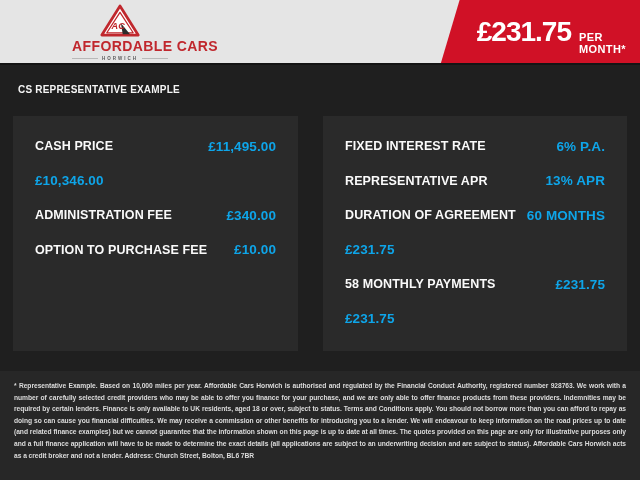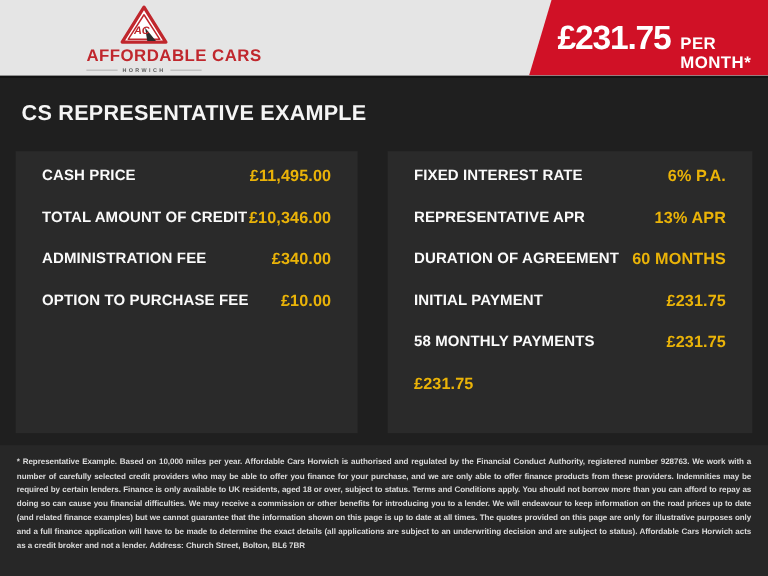--- a/index.html
+++ b/index.html
@@ -38,48 +38,48 @@
     clip-path:polygon(18% 0, 100% 0, 100% 100%, 9.5% 100%);
     display:flex; align-items:baseline; justify-content:flex-end;
     padding:0 8px 0 0; box-sizing:border-box;
   }
   .price-wrap { display:flex; align-items:baseline; margin:auto 6px auto 66px; }
   .price-amount {
     color:#ffffff; font-weight:bold; font-size:28px; letter-spacing:-1px;
     line-height:63px;
   }
   .price-suffix {
-    color:#ffffff; font-weight:bold; font-size:14px; letter-spacing:0.4px;
+    color:#ffffff; font-weight:bold; font-size:11px; letter-spacing:0.4px;
     margin-left:8px;
   }
 
   
   .page-title {
-    color:#f5f5f5; font-weight:bold; font-size:18px; letter-spacing:0.2px;
+    color:#f5f5f5; font-weight:bold; font-size:10px; letter-spacing:0.2px;
     margin:19px 0 0 18px;
   }
 
   
   .panels { display:flex; gap:25px; margin:21px 13px 0 13px; }
   .panel {
     background:#2a2a2a; box-sizing:border-box;
     padding:13px 22px 15px 22px;
   }
   .panel.left  { width:285px; }
   .panel.right { width:304px; }
   .row {
-    display:flex; justify-content:space-between; align-items:flex-start;
+    display:flex; justify-content:space-between; align-items:center;
     height:34.5px;
   }
   .lbl {
     color:#fafafa; font-weight:bold; font-size:12.5px; letter-spacing:0.1px;
     white-space:nowrap;
   }
   .val {
-    color:#eab308; font-weight:bold; font-size:13.5px; letter-spacing:0.1px;
+    color:#0ea5e9; font-weight:bold; font-size:13.5px; letter-spacing:0.1px;
     white-space:nowrap; text-align:right;
   }
 
   
   .footer {
     position:absolute; left:0; right:0; bottom:0; top:371px;
     background:#272727; padding:9px 14px; box-sizing:border-box;
   }
   .disclaimer {
     color:#dcdcdc; font-size:6.7px; font-weight:bold; line-height:11.6px;
@@ -113,21 +113,20 @@
 
 <div class="page-title">CS REPRESENTATIVE EXAMPLE</div>
 
 <div class="panels">
   <div class="panel left">
     <div class="row">
       <span class="lbl">CASH PRICE</span>
       <span class="val">£11,495.00</span>
     </div>
     <div class="row">
-      <span class="lbl">TOTAL AMOUNT OF CREDIT</span>
       <span class="val">£10,346.00</span>
     </div>
     <div class="row">
       <span class="lbl">ADMINISTRATION FEE</span>
       <span class="val">£340.00</span>
     </div>
     <div class="row">
       <span class="lbl">OPTION TO PURCHASE FEE</span>
       <span class="val">£10.00</span>
     </div>
@@ -140,21 +139,20 @@
     </div>
     <div class="row">
       <span class="lbl">REPRESENTATIVE APR</span>
       <span class="val">13% APR</span>
     </div>
     <div class="row">
       <span class="lbl">DURATION OF AGREEMENT</span>
       <span class="val">60 MONTHS</span>
     </div>
     <div class="row">
-      <span class="lbl">INITIAL PAYMENT</span>
       <span class="val">£231.75</span>
     </div>
     <div class="row">
       <span class="lbl">58 MONTHLY PAYMENTS</span>
       <span class="val">£231.75</span>
     </div>
     <div class="row">
       <span class="val">£231.75</span>
     </div>
   </div>

